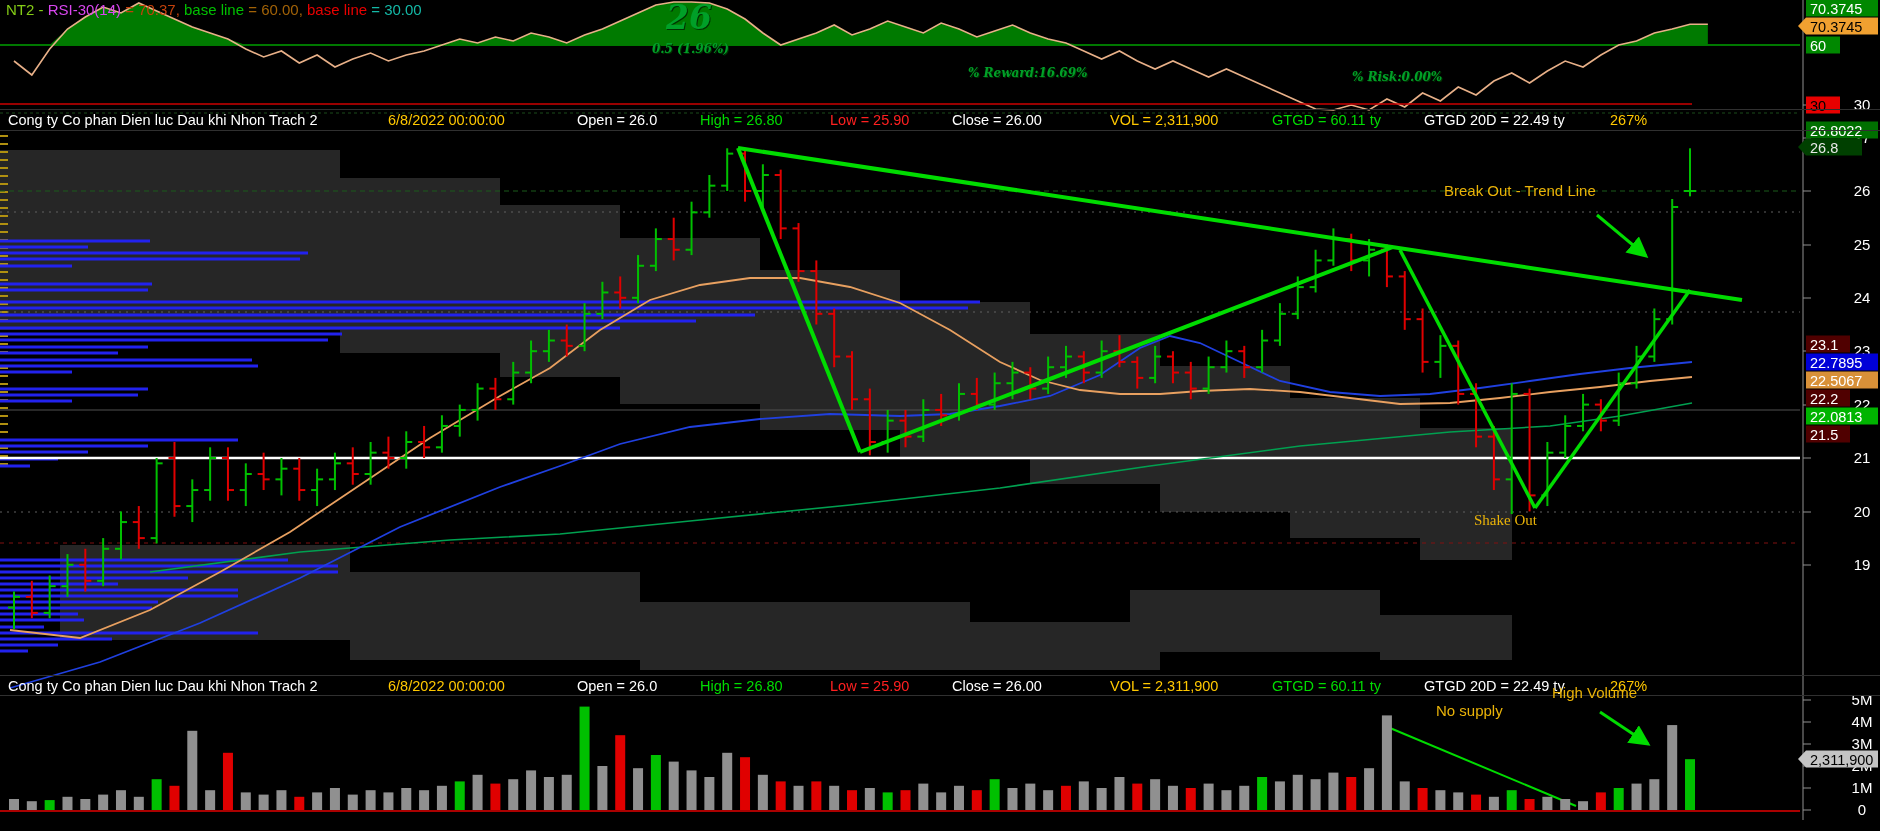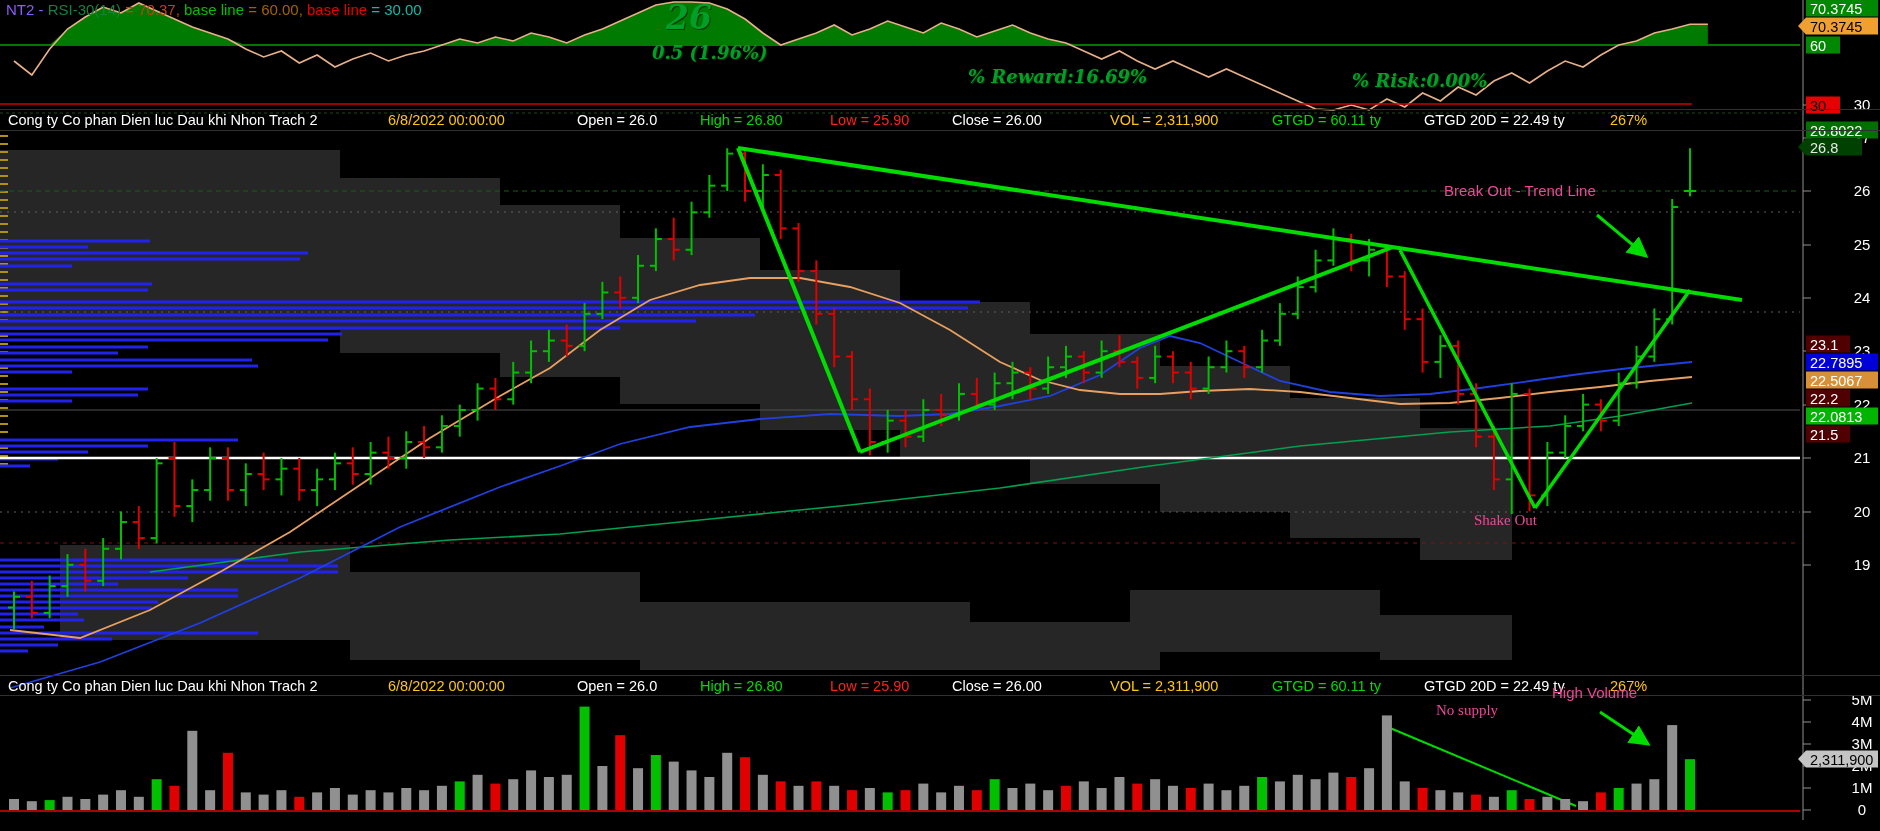--- a/index.html
+++ b/index.html
@@ -3,25 +3,25 @@
 <meta charset="utf-8">
 <style>
   html,body{margin:0;padding:0;background:#000;width:1880px;height:831px;overflow:hidden;
     font-family:"Liberation Sans",sans-serif;}
   #app{position:relative;width:1880px;height:831px;background:#000;}
   #chart{position:absolute;left:0;top:0;}
   .statusbar{position:absolute;left:0;width:1880px;height:20px;font-size:14.5px;white-space:nowrap;}
   .statusbar span{position:absolute;top:0;line-height:20px;}
   #rsi-title{position:absolute;left:6px;top:1px;font-size:15px;line-height:18px;white-space:nowrap;}
   .ann{position:absolute;white-space:nowrap;}
-  .ann-plain{color:#ec4899;font-size:15px;}
+  .ann-plain{color:#eab308;font-size:15px;}
   .ann-serif{color:#00A028;font-family:"DejaVu Serif","Liberation Serif",serif;
     font-style:italic;font-weight:bold;text-shadow:1px 1px 0 #003300;}
   #a-big{font-size:33px;}
-  #a-entry,#a-reward,#a-risk{font-size:18px;}
+  #a-entry,#a-reward,#a-risk{font-size:12px;}
 </style>
 </head>
 <body>
 
 <div id="app">
 
   <svg id="chart" width="1880" height="831" viewBox="0 0 1880 831">
       <defs>
         <marker id="ah" markerWidth="9" markerHeight="8" refX="6" refY="3.5" orient="auto">
           <path d="M0,0 L7,3.5 L0,7 Z" fill="#00DC00"></path>
@@ -810,21 +810,21 @@
         <polygon points="1798,759 1806,750.5 1806,767.5" fill="#C4C4C4"></polygon>
         <text x="1810" y="764.5" fill="#000000" font-size="14.5" font-family="Liberation Sans, sans-serif" text-anchor="start">2,311,900</text>
       </g>
       <line x1="0" y1="109.5" x2="1880" y2="109.5" stroke="#303030" stroke-width="1"></line>
       <line x1="0" y1="130.5" x2="1880" y2="130.5" stroke="#303030" stroke-width="1"></line>
       <line x1="0" y1="675.5" x2="1880" y2="675.5" stroke="#303030" stroke-width="1"></line>
       <line x1="0" y1="695.5" x2="1880" y2="695.5" stroke="#303030" stroke-width="1"></line>
     </svg>
 
   <div id="rsi-title">
-    <span style="color:#8b5cf6">NT2 - </span><span style="color:#15803d">RSI-30(14)</span><span style="color:#c2410c"> = 70.37, </span><span style="color:#00C000">base line</span><span style="color:#a16207"> = 60.00, </span><span style="color:#E80000">base line</span><span style="color:#14b8a6"> = 30.00</span>
+    <span style="color:#84cc16">NT2 - </span><span style="color:#d946ef">RSI-30(14)</span><span style="color:#c2410c"> = 70.37, </span><span style="color:#00C000">base line</span><span style="color:#a16207"> = 60.00, </span><span style="color:#E80000">base line</span><span style="color:#14b8a6"> = 30.00</span>
   </div>
 
   <div class="statusbar" id="main-statusbar" style="top:110px">
       <span style="left: 8px; color: rgb(255, 255, 255);">Cong ty Co phan Dien luc Dau khi Nhon Trach 2</span>
       <span style="left: 388px; color: rgb(255, 200, 0);">6/8/2022 00:00:00</span>
       <span style="left: 577px; color: rgb(255, 255, 255);">Open = 26.0</span>
       <span style="left: 700px; color: rgb(0, 220, 0);">High = 26.80</span>
       <span style="left: 830px; color: rgb(255, 32, 32);">Low = 25.90</span>
       <span style="left: 952px; color: rgb(255, 255, 255);">Close = 26.00</span>
       <span style="left: 1110px; color: rgb(255, 200, 0);">VOL = 2,311,900</span>
@@ -844,15 +844,15 @@
       <span style="left: 1424px; color: rgb(255, 255, 255);">GTGD 20D = 22.49  ty</span>
       <span style="left: 1610px; color: rgb(255, 200, 0);">267%</span>
     </div>
 
   <span class="ann ann-serif" id="a-big" style="left: 666px; top: -2px;">26</span>
   <span class="ann ann-serif" id="a-entry" style="left: 652px; top: 42px;">0.5 (1.96%)</span>
   <span class="ann ann-serif" id="a-reward" style="left: 962px; top: 66px; margin-left: 6px;">% Reward:16.69%</span>
   <span class="ann ann-serif" id="a-risk" style="left: 1352px; top: 70px;">% Risk:0.00%</span>
   <span class="ann ann-plain" id="a-breakout" style="left: 1444px; top: 182px;">Break Out - Trend Line</span>
   <span class="ann ann-plain" id="a-shakeout" style="left: 1474px; top: 512px; font-family: Liberation Serif, serif;">Shake Out</span>
-  <span class="ann ann-plain" id="a-nosupply" style="left: 1436px; top: 702px; font-family: Liberation Serif, serif;">No supply</span>
+  <span class="ann ann-plain" id="a-nosupply" style="left: 1436px; top: 702px;">No supply</span>
   <span class="ann ann-plain" id="a-highvol" style="left: 1552px; top: 684px;">High Volume</span>
 </div>
 
 </body></html>

